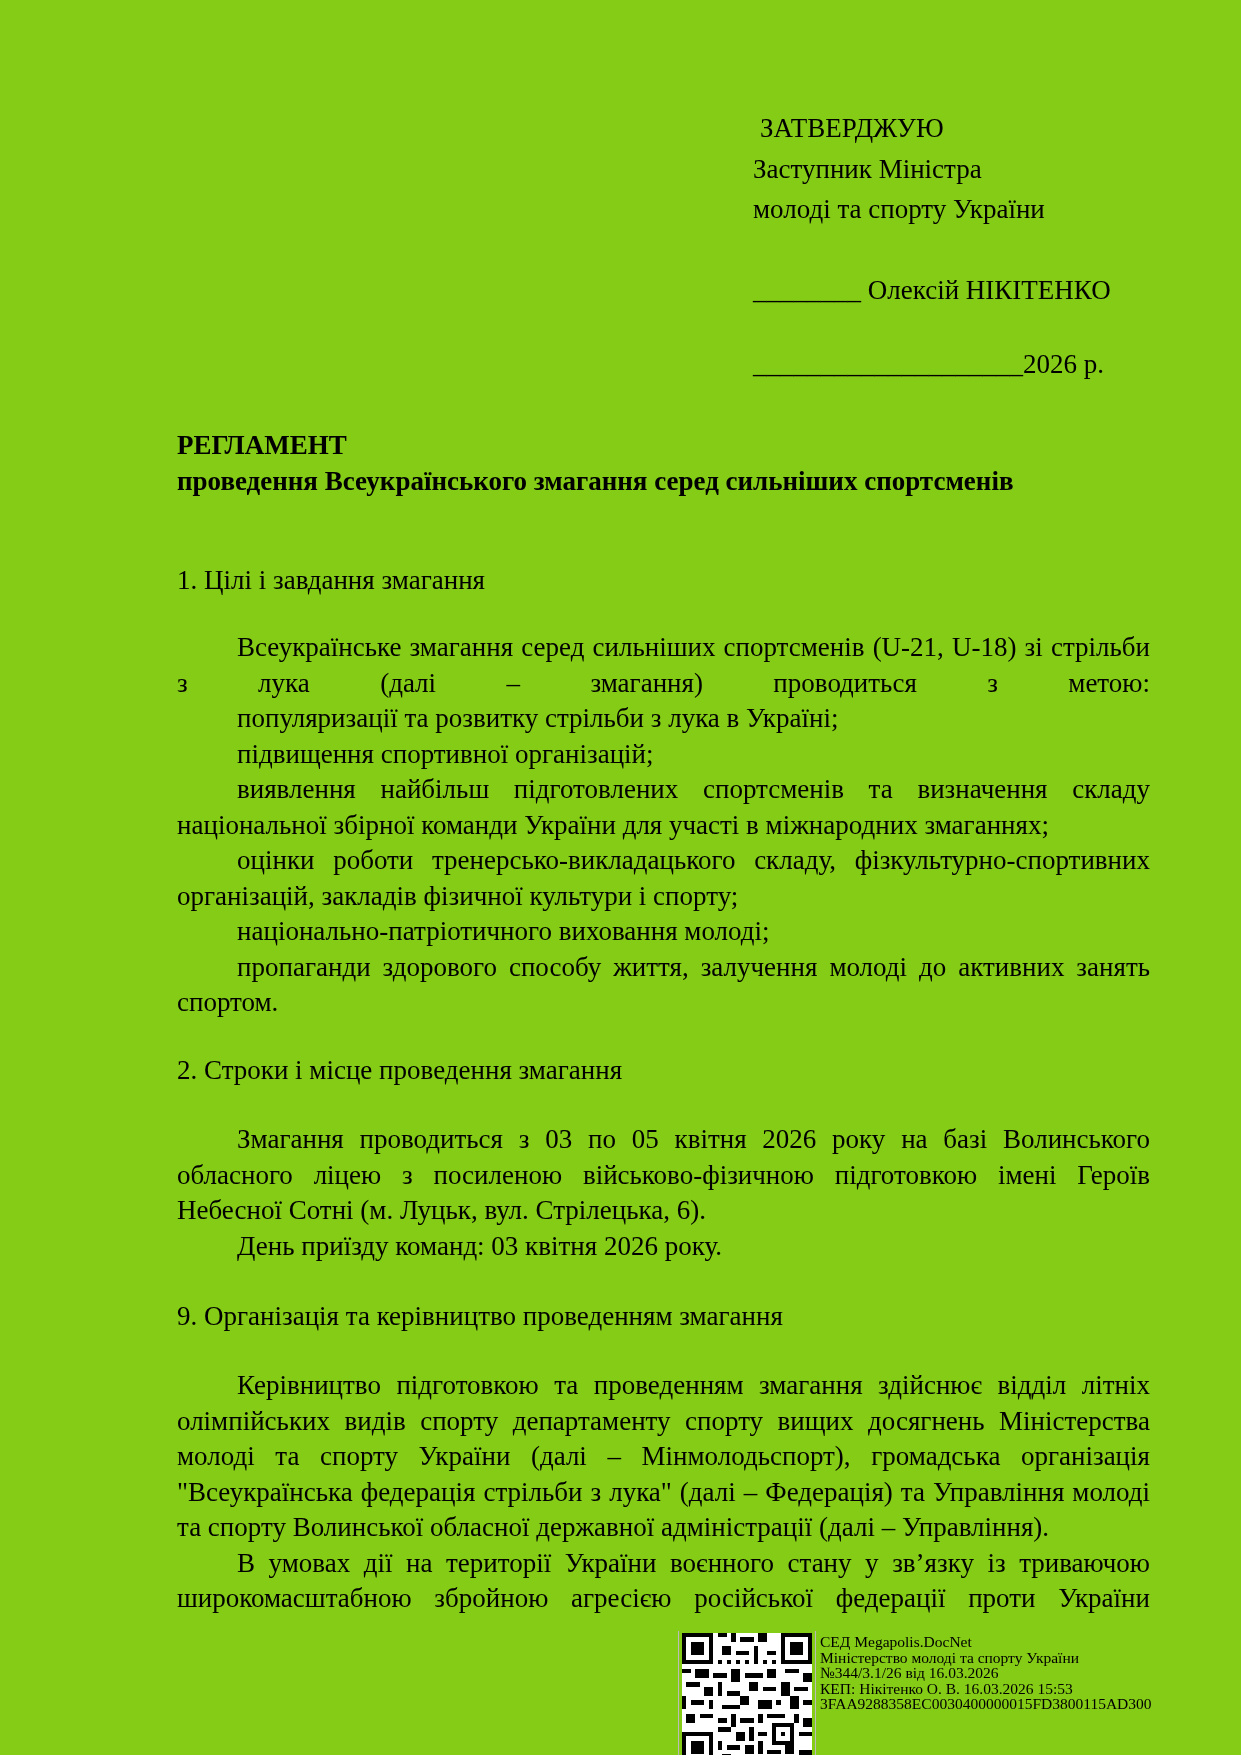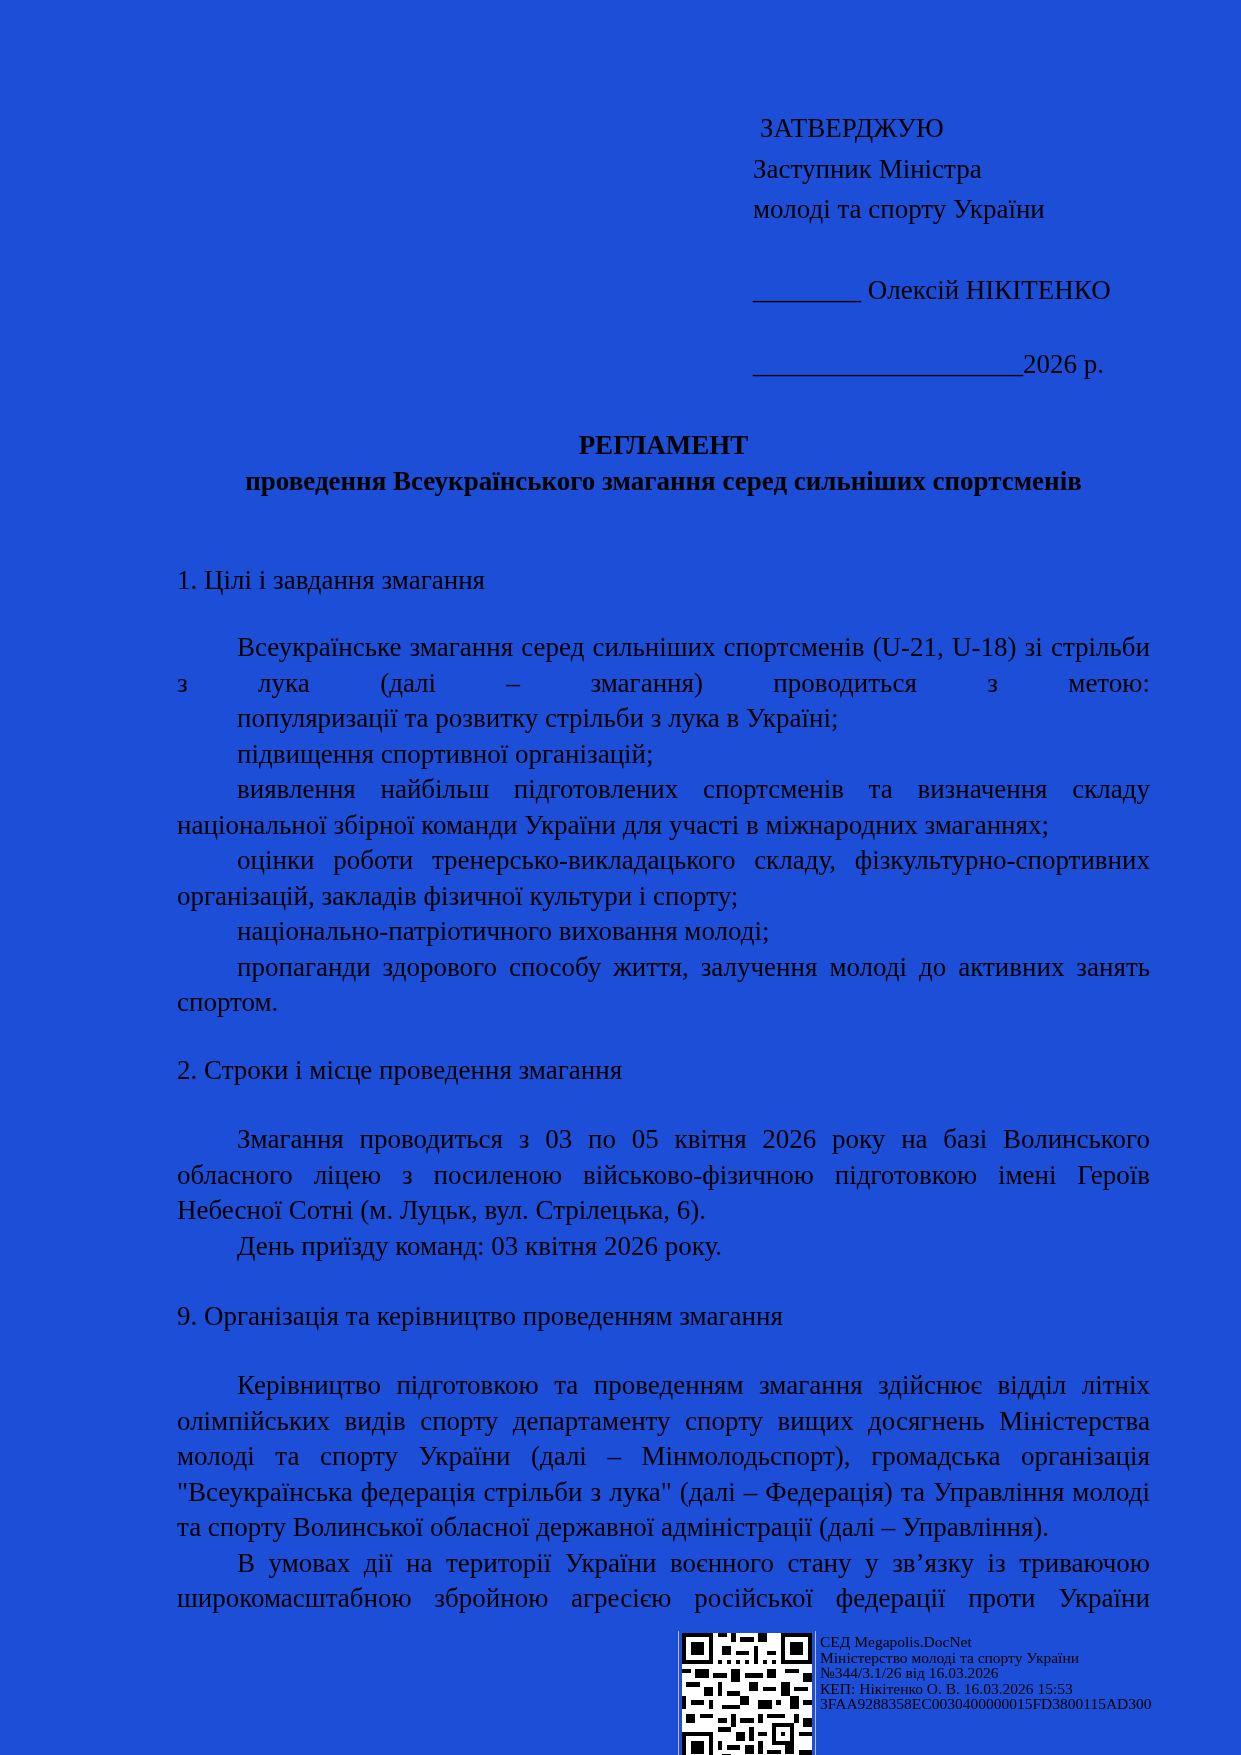--- a/index.html
+++ b/index.html
@@ -1,23 +1,23 @@
 <!DOCTYPE html>
 <html><head>
 <meta charset="utf-8">
 <style>
   html, body { margin: 0; padding: 0; background: #ffffff; }
   body { width: 1241px; height: 1755px; position: relative; overflow: hidden;
          font-family: "Liberation Serif", "DejaVu Serif", serif; color: #000; }
-  .page { position: absolute; left: 0; top: 0; width: 1241px; height: 1755px; background: #1d4ed8; }
+  .page { position: absolute; left: 0; top: 0; width: 1241px; height: 1755px; background: #84cc16; }
   .approve { position: absolute; left: 753px; top: 108px; font-size: 27px; line-height: 40.5px; }
   .approve .gap { height: 40px; }
   .approve .gap2 { height: 34px; }
   .approve .l1 { padding-left: 7px; }
-  .title { position: absolute; left: 177px; width: 973px; top: 428px; text-align: center;
+  .title { position: absolute; left: 177px; width: 973px; top: 428px; 
            font-weight: bold; font-size: 27px; line-height: 35.5px; }
   .h { position: absolute; left: 177px; width: 973px; text-align: left; font-size: 27px; line-height: 35.5px; }
   .body { position: absolute; left: 177px; width: 973px; font-size: 27px; line-height: 35.5px; }
   .body p { margin: 0; text-indent: 60px; text-align: justify; text-align-last: left; }
   .body p.j { text-align-last: justify; }
   .stamp { position: absolute; left: 678px; top: 1607px; height: 134px; display: flex; margin-top: 24px; }
   .qr { width: 130px; height: 130px; border-left: 1px solid #bbb; border-right: 1px solid #bbb; padding: 2px 3px; box-sizing: content-box; }
   .stamp-text { padding-left: 4px; font-size: 15.5px; line-height: 15.5px; white-space: nowrap; padding-top: 3px; }
 </style>
 </head>

